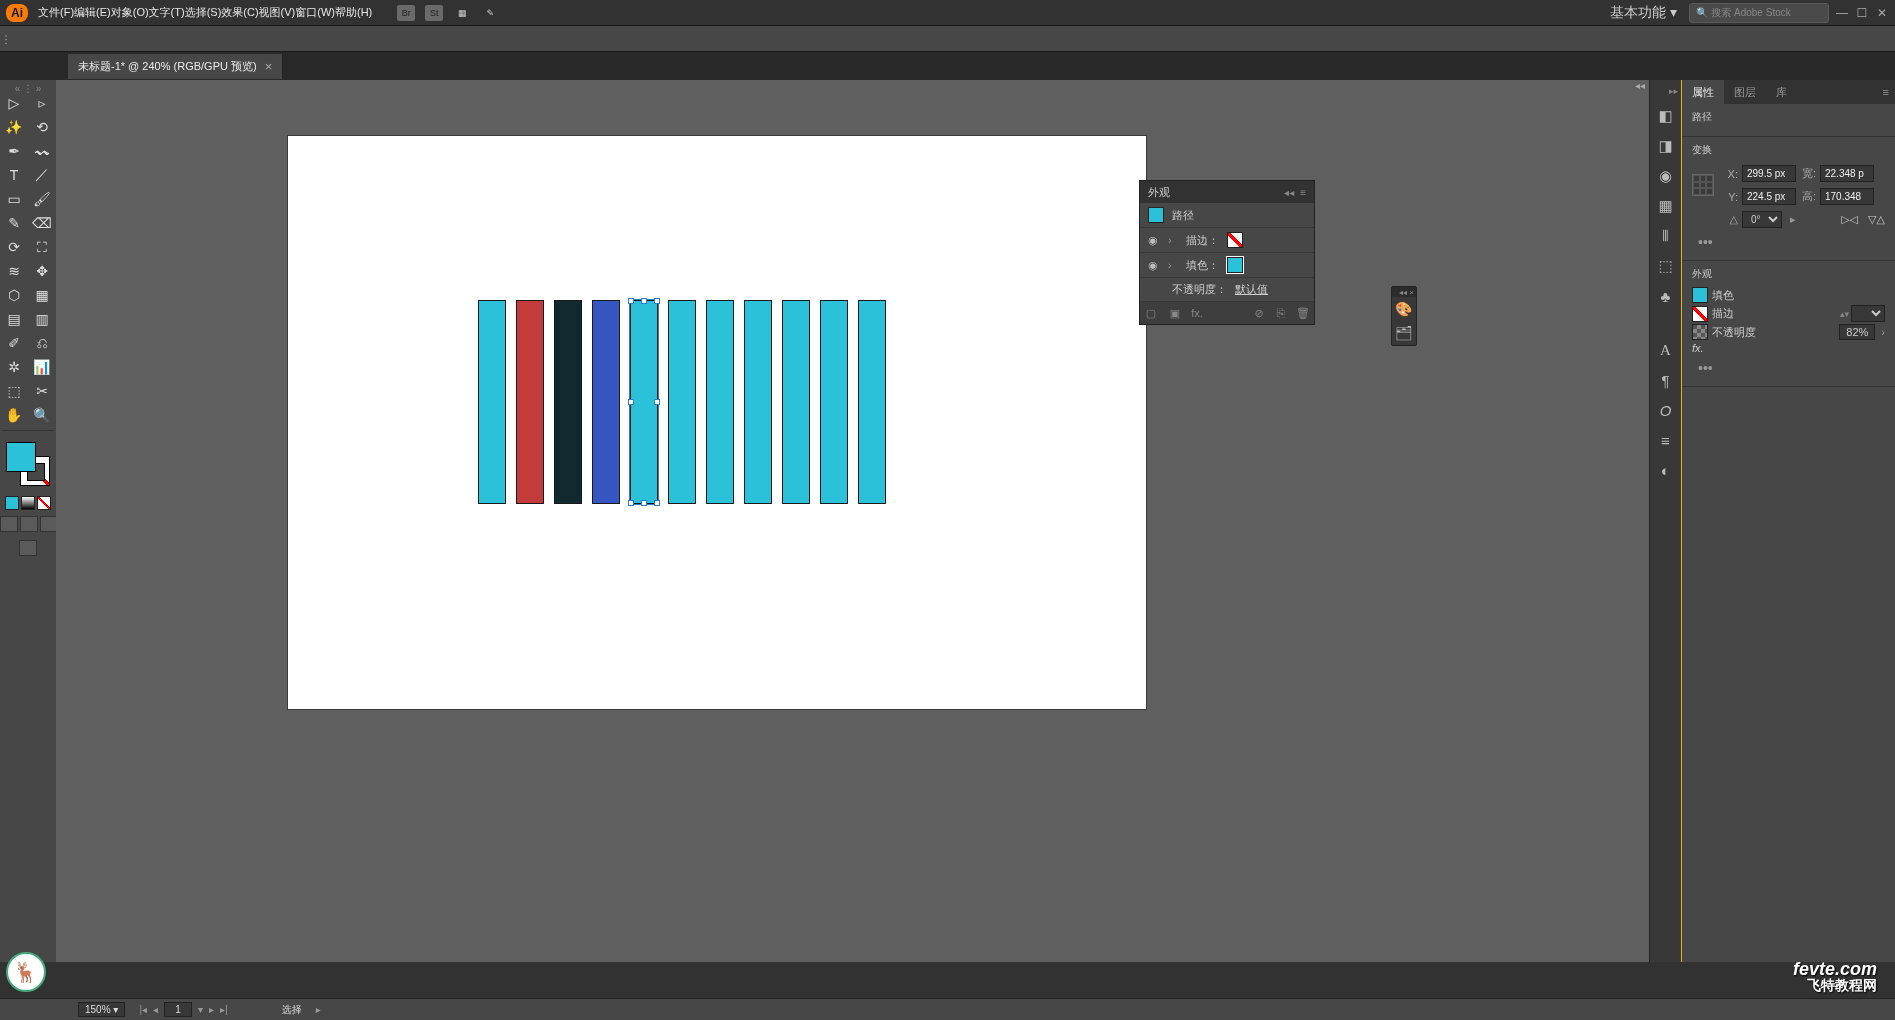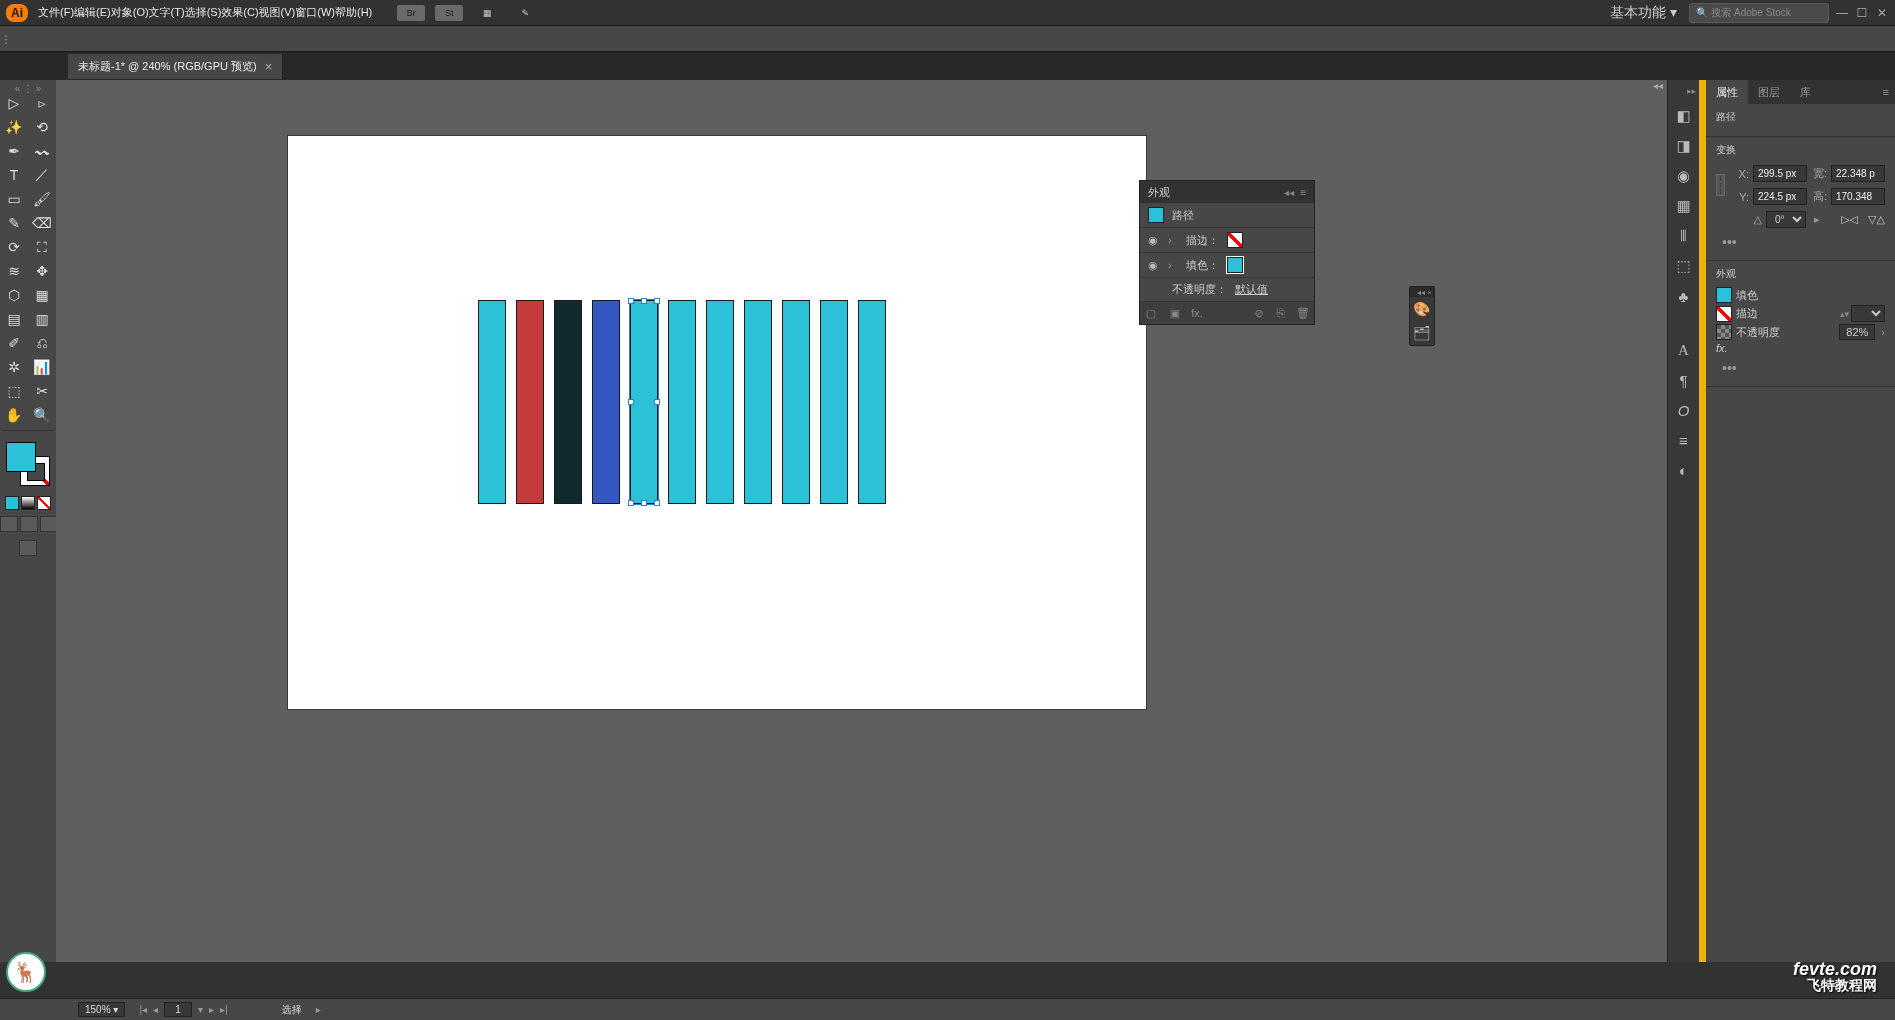--- a/index.html
+++ b/index.html
@@ -2,21 +2,21 @@
 <html><head>
 <meta charset="utf-8">
 <style>
 *{box-sizing:border-box;margin:0;padding:0;user-select:none;font-family:"Microsoft YaHei",sans-serif}
 body{background:#323232;color:#ccc;font-size:11px;width:1895px;height:1020px;overflow:hidden;position:relative}
 .topbar{height:26px;background:#323232;display:flex;align-items:center;padding:0 6px;border-bottom:1px solid #1a1a1a}
 .logo{width:22px;height:18px;background:#ff7c00;color:#0f172a;font-weight:bold;display:flex;align-items:center;justify-content:center;font-size:12px;border-radius:8px;margin-right:10px}
 .menu{display:flex;}
 .menu span{color:#e6e6e6;cursor:pointer}
 .top-icons{display:flex;gap:10px;margin-left:25px;align-items:center}
-.tic{width:28px;height:16px;background:#6a6a6a;border-radius:2px;font-size:9px;display:flex;align-items:center;justify-content:center;color:#222}
+.tic{width:18px;height:16px;background:#6a6a6a;border-radius:2px;font-size:9px;display:flex;align-items:center;justify-content:center;color:#222}
 .top-right{margin-left:auto;display:flex;align-items:center;gap:6px}
 .workspace-sel{font-size:14px;color:#ccc;padding:2px 6px}
 .search-stock{background:#4a4a4a;border:1px solid #5a5a5a;padding:2px 6px;font-size:10px;color:#888;width:140px;border-radius:3px}
 .winbtn{width:14px;height:14px;color:#aaa;font-size:12px;display:flex;align-items:center;justify-content:center;cursor:pointer}
 .controlbar{height:26px;background:#474747;border-bottom:1px solid #1a1a1a}
 .tabbar{height:28px;background:#282828;display:flex;align-items:center;padding-left:68px}
 .tab{background:#474747;color:#eaeaea;padding:5px 10px;font-size:11px;display:flex;align-items:center;gap:8px;border-right:1px solid #222}
 .tab .close{color:#aaa;font-size:13px}
 .main{display:flex;height:882px}
 .toolbar{width:56px;background:#474747;display:flex;flex-direction:column;align-items:center;padding-top:3px;gap:0}
@@ -31,21 +31,21 @@
 .tbsw{width:14px;height:14px;border:1px solid #222}
 .tb-bot{display:flex;gap:2px;margin:4px auto}
 .tb-boticon{width:18px;height:16px;background:#5a5a5a;border:1px solid #333}
 .canvas-area{flex:1;background:#5f5f5f;position:relative;overflow:hidden}
 .artboard{position:absolute;left:232px;top:56px;width:858px;height:573px;background:#fff;box-shadow:0 0 0 1px #3a3a3a}
 .bar{position:absolute;top:220px;height:204px;width:28px;border:1px solid #1a1a1a}
 .sel{box-shadow:0 0 0 1px #2d7dd2}
 .handle{position:absolute;width:6px;height:6px;background:#fff;border:1px solid #2d7dd2}
 .side-strip{width:32px;background:#383838;display:flex;flex-direction:column;align-items:center;padding-top:6px;gap:10px;border-left:1px solid #222}
 .strip-ic{width:20px;height:20px;display:flex;align-items:center;justify-content:center;color:#bbb;font-size:15px}
-.panels-area{width:196px;background:#474747;border-left:7px solid #eab308;display:flex;flex-direction:column;font-size:11px}
+.panels-area{width:214px;background:#474747;border-left:1px solid #eab308;display:flex;flex-direction:column;font-size:11px}
 .panel-tabs{display:flex;background:#323232;height:24px;align-items:center}
 .ptab{padding:5px 10px;color:#999;cursor:pointer}
 .ptab.act{background:#474747;color:#eee}
 .panel-menu{margin-left:auto;padding:0 6px;color:#999}
 .section{padding:6px 10px;border-bottom:1px solid #333}
 .sec-title{font-size:10px;color:#ccc;margin-bottom:6px}
 .trow{display:flex;align-items:center;gap:4px;margin:2px 0;color:#ccc}
 .refbox{width:22px;height:22px;border:1px solid #666;background:#3a3a3a;display:grid;grid-template-columns:repeat(3,1fr);grid-template-rows:repeat(3,1fr)}
 .refbox span{border:1px solid #555}
 .numin{background:#383838;border:1px solid #222;color:#eee;font-size:10px;padding:2px 4px;width:54px}

